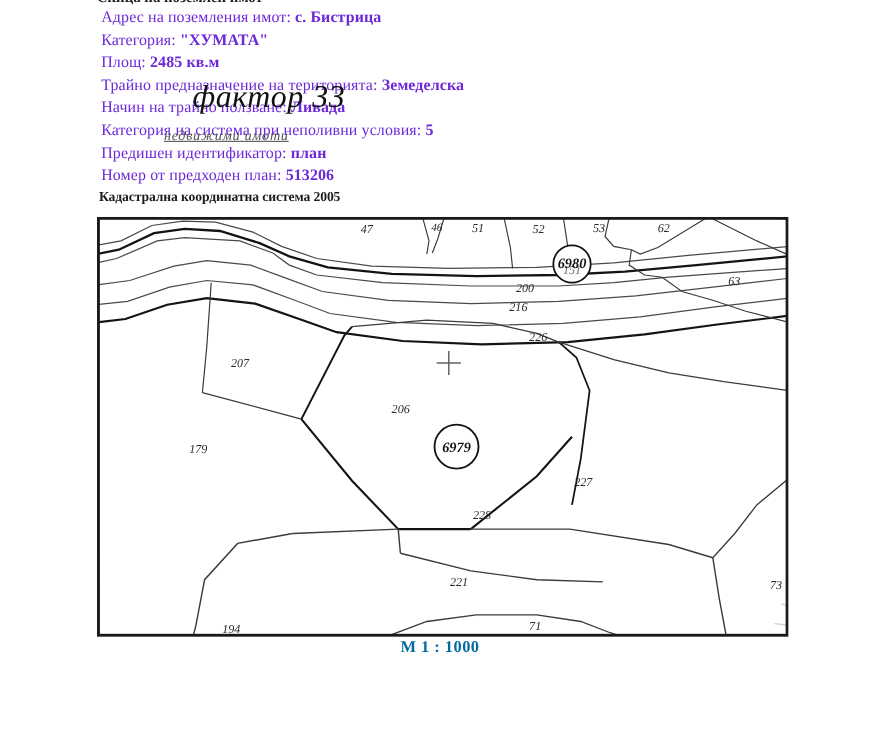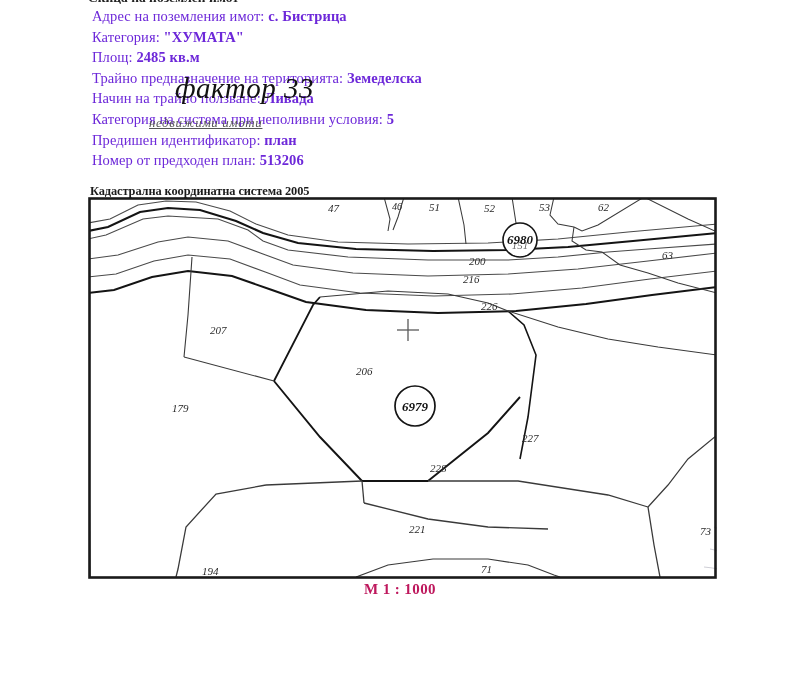--- a/index.html
+++ b/index.html
@@ -47,21 +47,21 @@
     white-space: nowrap;
     color: #6d28d9;
     letter-spacing: .1px;
   }
   .attr-line .val {
     font-weight: bold;
   }
   .coord-line {
     position: absolute;
     left: 90px;
-    top: 184px;
+    top: 172px;
     font-size: 12.4px;
     font-weight: bold;
     white-space: nowrap;
     color: #1c1c1c;
     letter-spacing: -.1px;
   }
 
   
   .watermark {
     position: absolute;
@@ -131,21 +131,21 @@
   
   .scale-caption {
     position: absolute;
     left: 0;
     top: 581px;
     width: 800px;
     text-align: center;
     font-family: "Liberation Serif", "DejaVu Serif", serif;
     font-weight: bold;
     font-size: 15px;
-    color: #be185d;
+    color: #0369a1;
     letter-spacing: .4px;
   }
 </style>
 </head>
 <body>
 
 <div class="top-clip">
   <span>Скица на поземлен имот</span>
 </div>
 

